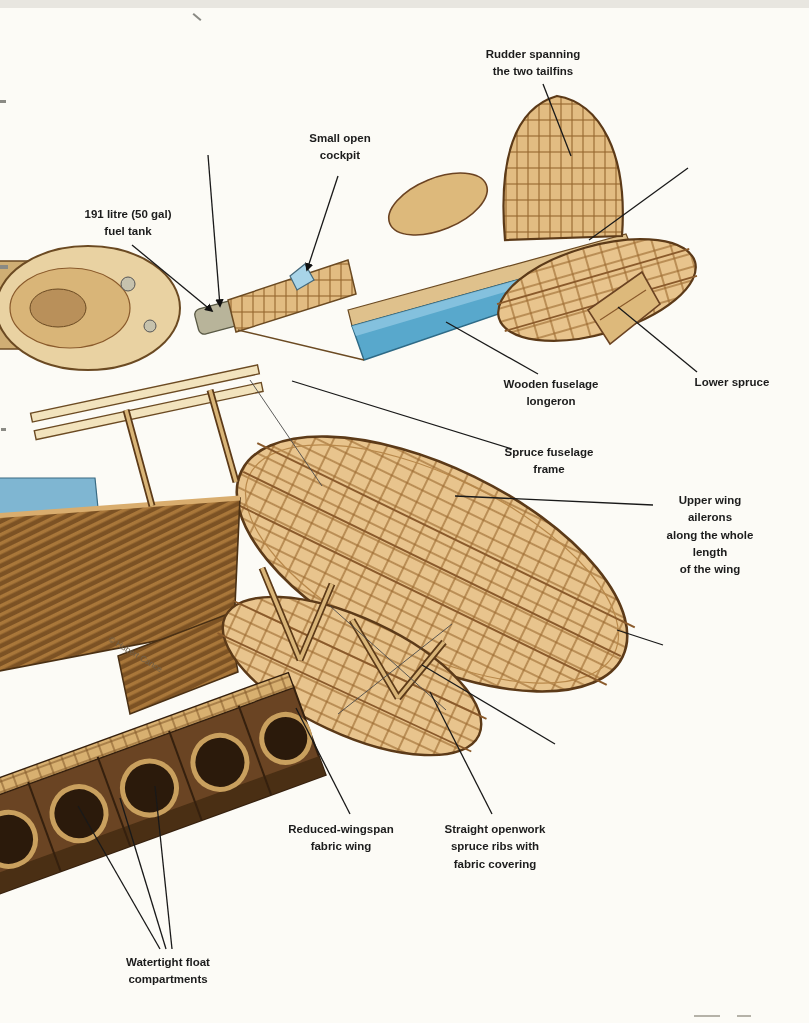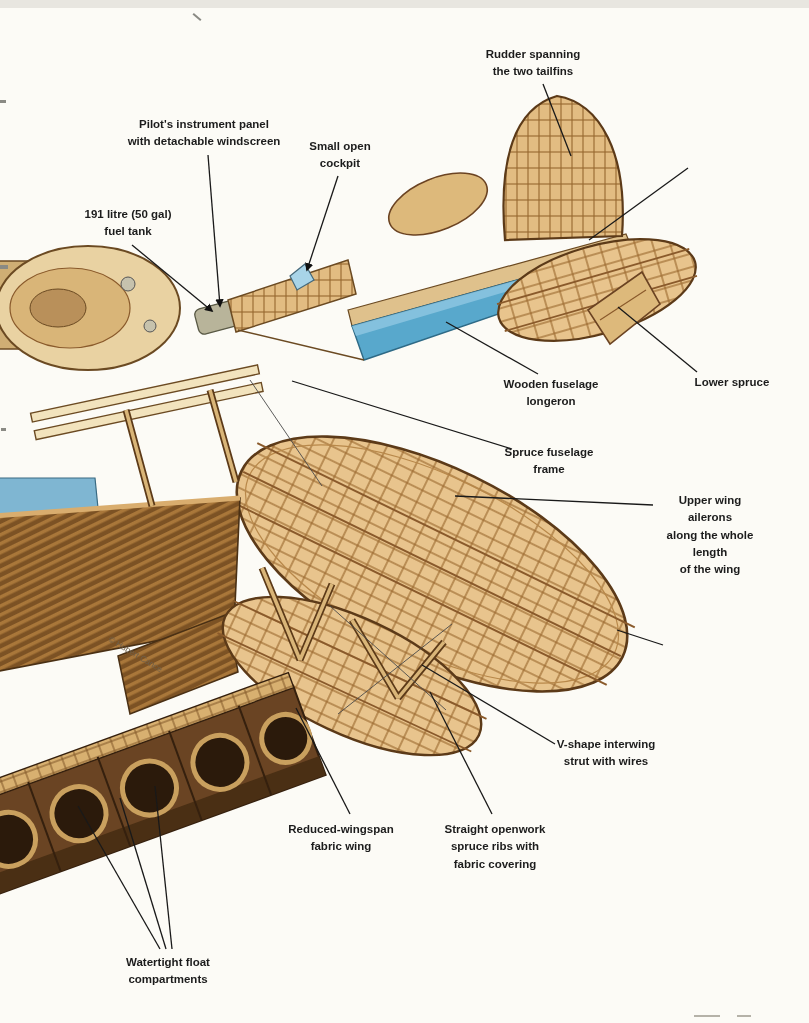--- a/index.html
+++ b/index.html
@@ -153,36 +153,32 @@
       <line x1="350" y1="806" x2="296" y2="700"></line>
       <line x1="492" y1="806" x2="430" y2="684"></line>
       <line x1="160" y1="941" x2="78" y2="798"></line>
       <line x1="166" y1="941" x2="120" y2="790"></line>
       <line x1="172" y1="941" x2="155" y2="778"></line>
     </g>
   </svg>
 
   <div class="label" style="left:533px; top:38px">Rudder spanning
 the two tailfins</div>
-  <div class="label" style="left:204px; top:108px">Pilot's instrument panel
-with detachable windscreen</div>
-  <div class="label" style="left:340px; top:130px">Small open
+  <div class="label" style="left:340px; top:122px">Small open
 cockpit</div>
   <div class="label" style="left:128px; top:198px">191 litre (50 gal)
 fuel tank</div>
   <div class="label" style="left:551px; top:368px">Wooden fuselage
 longeron</div>
   <div class="label" style="left:732px; top:366px">Lower spruce</div>
   <div class="label" style="left:549px; top:436px">Spruce fuselage
 frame</div>
   <div class="label" style="left:710px; top:484px">Upper wing ailerons
 along the whole length
 of the wing</div>
-  <div class="label" style="left:606px; top:728px">V-shape interwing
-strut with wires</div>
   <div class="label" style="left:341px; top:813px">Reduced-wingspan
 fabric wing</div>
   <div class="label" style="left:495px; top:813px">Straight openwork
 spruce ribs with
 fabric covering</div>
   <div class="label" style="left:168px; top:946px">Watertight float
 compartments</div>
 
   <div class="credit">© Hubert Cance</div>
 

